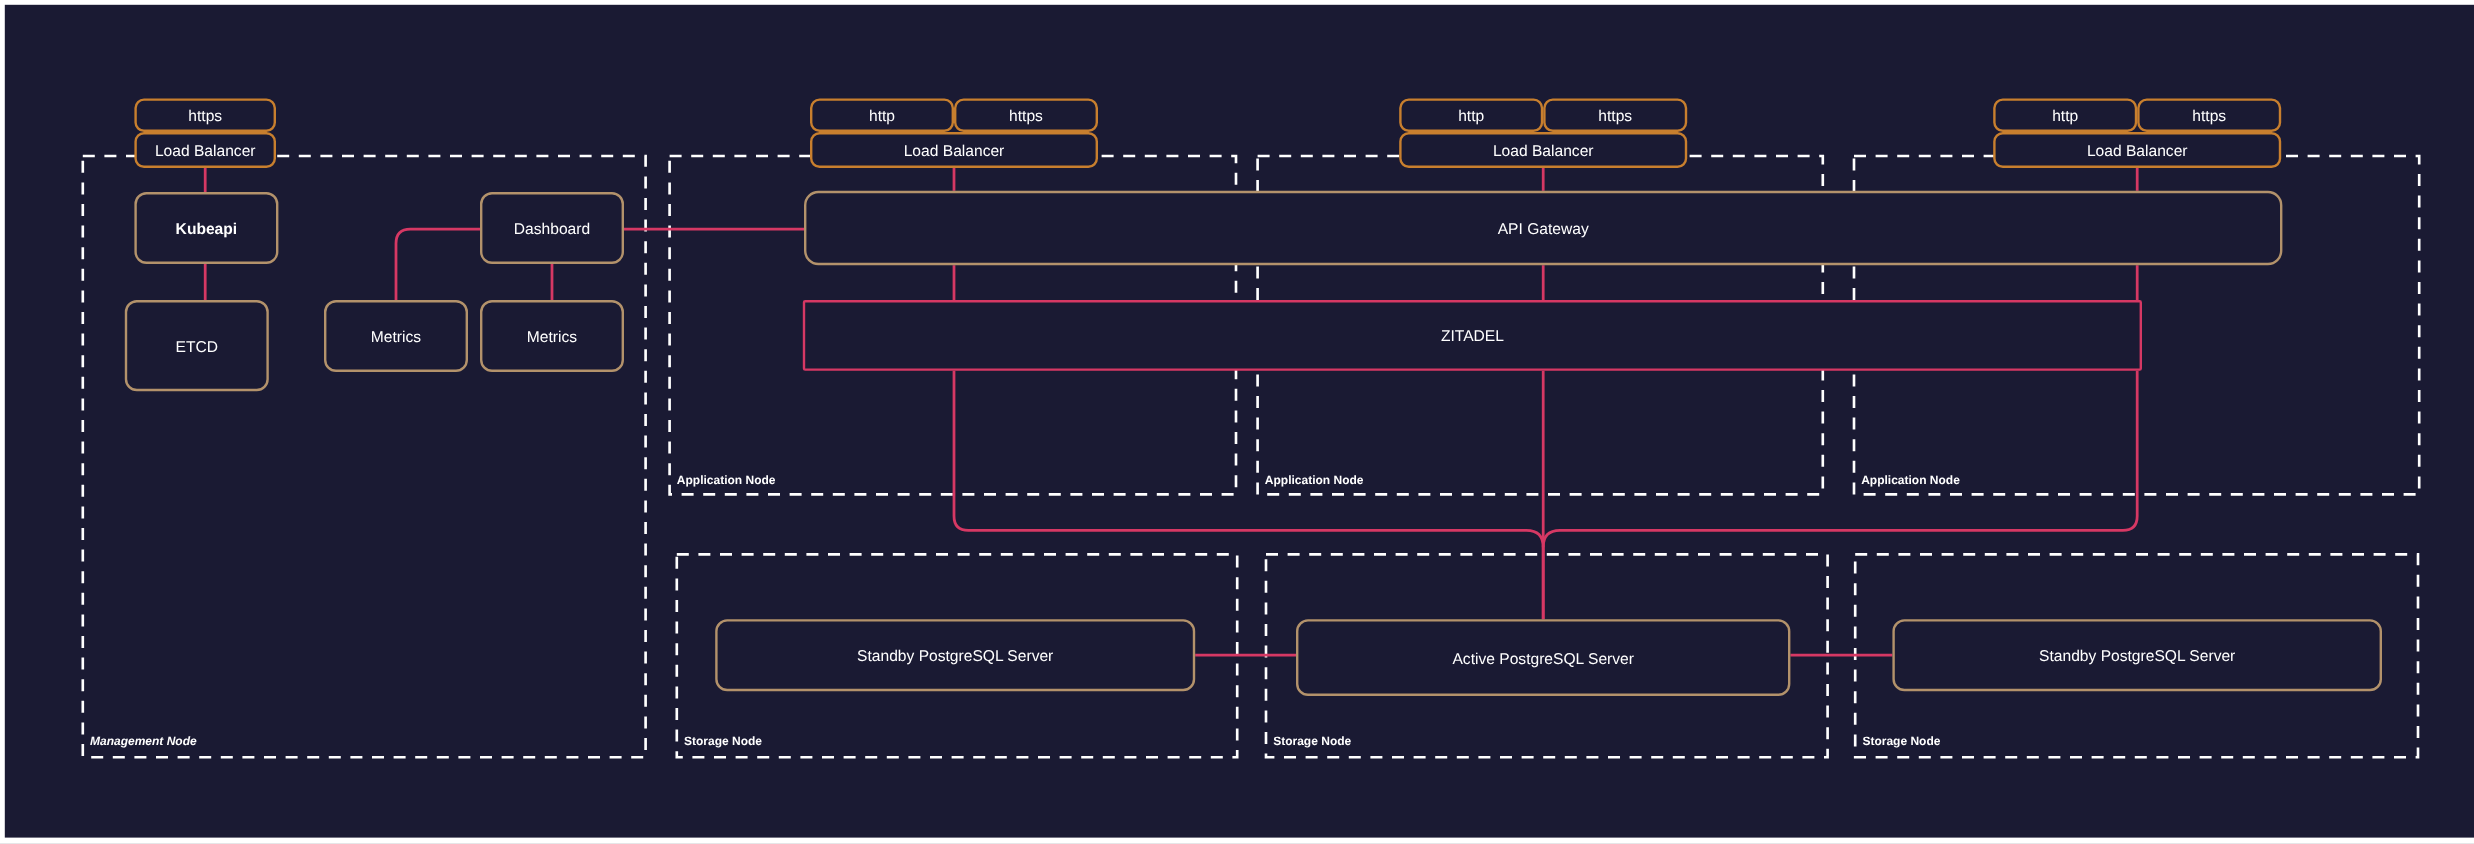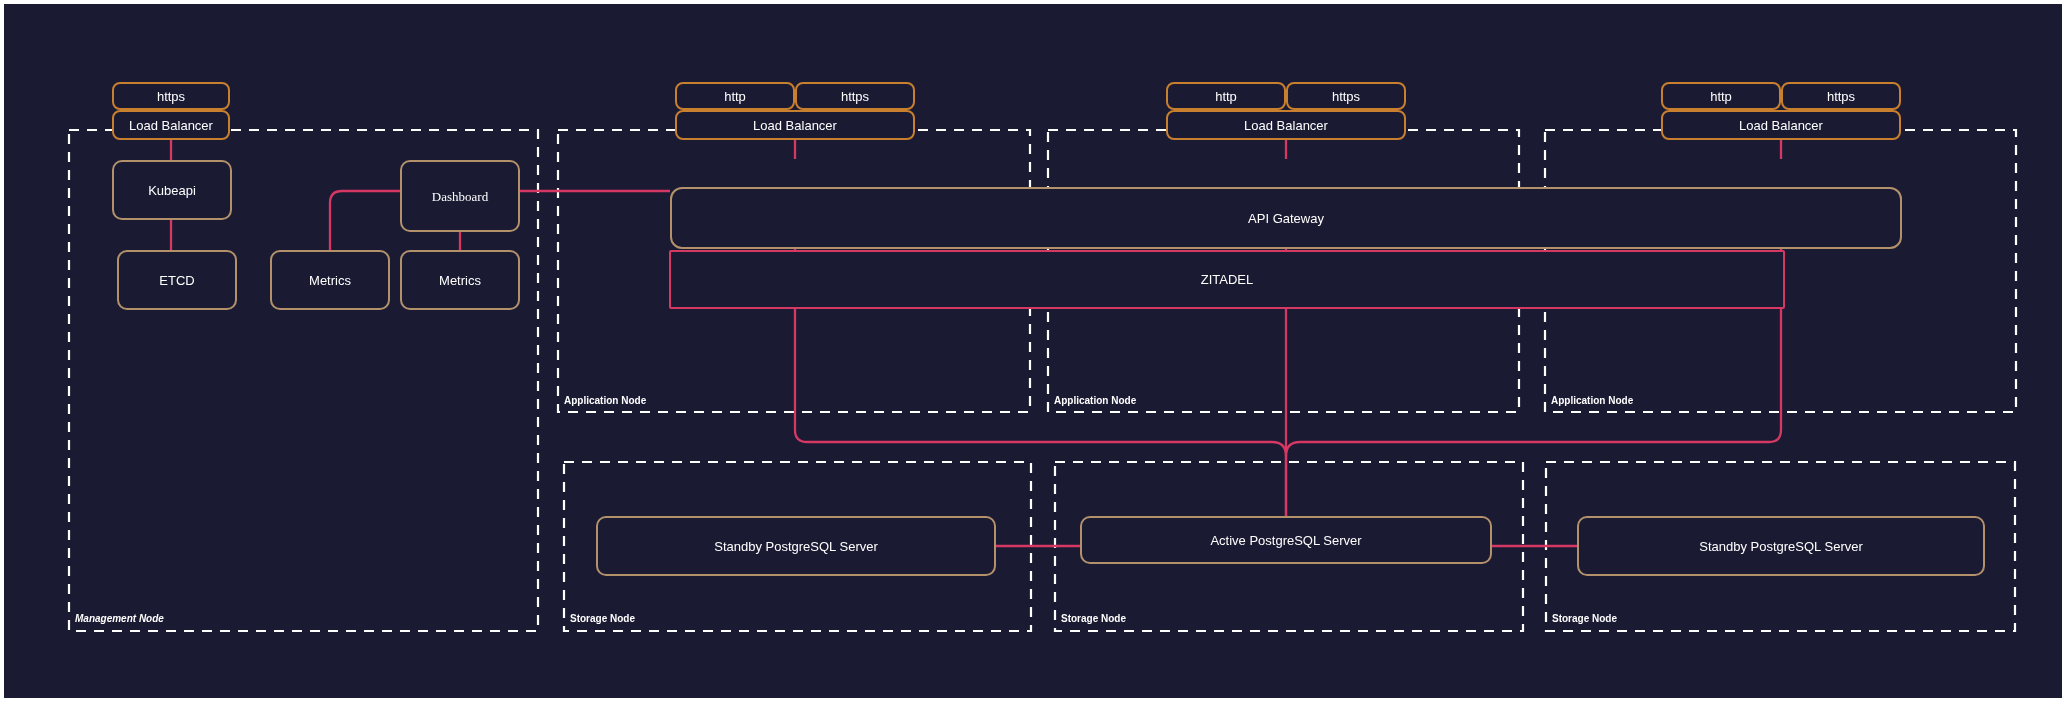--- a/index.html
+++ b/index.html
@@ -54,43 +54,43 @@
     <path class="edge" d="M1781 221 V250"></path>
     <path class="edge" d="M795 309 V430 Q795 442 807 442 H1272 Q1286 442 1286 456 V516"></path>
     <path class="edge" d="M1781 309 V430 Q1781 442 1769 442 H1300 Q1286 442 1286 456"></path>
     <path class="edge" d="M1286 309 V516"></path>
     <path class="edge" d="M996 546 H1080"></path>
     <path class="edge" d="M1492 546 H1577"></path>
   </svg>
 
   <div class="node port" style="left:112px;top:82px;width:118px;height:28px;">https</div>
   <div class="node lb" style="left:112px;top:110px;width:118px;height:30px;">Load Balancer</div>
-  <div class="node" style="left:112px;top:160px;width:120px;height:60px;">Kubeapi</div>
-  <div class="node" style="left:117px;top:250px;width:120px;height:60px;text-align:right;">ETCD</div>
+  <div class="node" style="left:112px;top:160px;width:120px;height:60px;font-weight:bold;">Kubeapi</div>
+  <div class="node" style="left:104px;top:250px;width:120px;height:76px;text-align:right;">ETCD</div>
   <div class="node" style="left:270px;top:250px;width:120px;height:60px;">Metrics</div>
-  <div class="node" style="left:400px;top:160px;width:120px;height:72px;font-family:Liberation Serif, serif;">Dashboard</div>
+  <div class="node" style="left:400px;top:160px;width:120px;height:60px;">Dashboard</div>
   <div class="node" style="left:400px;top:250px;width:120px;height:60px;">Metrics</div>
 
   <div class="node port" style="left:675px;top:82px;width:120px;height:28px;">http</div>
   <div class="node port" style="left:795px;top:82px;width:120px;height:28px;">https</div>
   <div class="node lb" style="left:675px;top:110px;width:240px;height:30px;">Load Balancer</div>
 
   <div class="node port" style="left:1166px;top:82px;width:120px;height:28px;">http</div>
   <div class="node port" style="left:1286px;top:82px;width:120px;height:28px;">https</div>
   <div class="node lb" style="left:1166px;top:110px;width:240px;height:30px;">Load Balancer</div>
 
   <div class="node port" style="left:1661px;top:82px;width:120px;height:28px;">http</div>
   <div class="node port" style="left:1781px;top:82px;width:120px;height:28px;">https</div>
   <div class="node lb" style="left:1661px;top:110px;width:240px;height:30px;">Load Balancer</div>
 
-  <div class="node api-gw" style="left:670px;top:159px;width:1232px;height:62px;margin-top:28px;">API Gateway</div>
+  <div class="node api-gw" style="left:670px;top:159px;width:1232px;height:62px;">API Gateway</div>
   <div class="node zitadel" style="left:669px;top:250px;width:1116px;height:59px;">ZITADEL</div>
 
   <div class="node" style="left:596px;top:516px;width:400px;height:60px;">Standby PostgreSQL Server</div>
-  <div class="node" style="left:1080px;top:516px;width:412px;height:48px;">Active PostgreSQL Server</div>
+  <div class="node" style="left:1080px;top:516px;width:412px;height:64px;">Active PostgreSQL Server</div>
   <div class="node" style="left:1577px;top:516px;width:408px;height:60px;">Standby PostgreSQL Server</div>
 
   <div class="glabel" style="left:75px;top:611px;font-style:italic;">Management Node</div>
   <div class="glabel" style="left:564px;top:393px;">Application Node</div>
   <div class="glabel" style="left:1054px;top:393px;">Application Node</div>
   <div class="glabel" style="left:1551px;top:393px;">Application Node</div>
   <div class="glabel" style="left:570px;top:611px;">Storage Node</div>
   <div class="glabel" style="left:1061px;top:611px;">Storage Node</div>
   <div class="glabel" style="left:1552px;top:611px;">Storage Node</div>
 </div>

